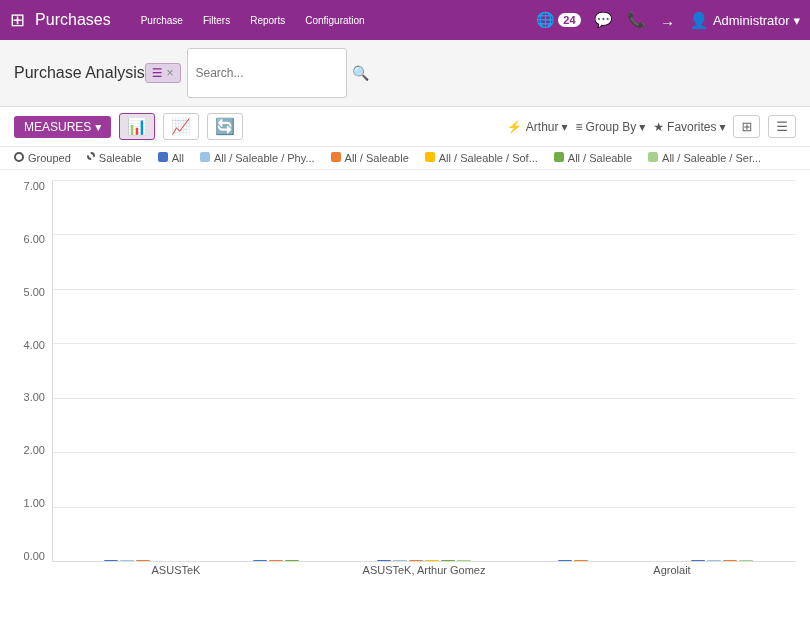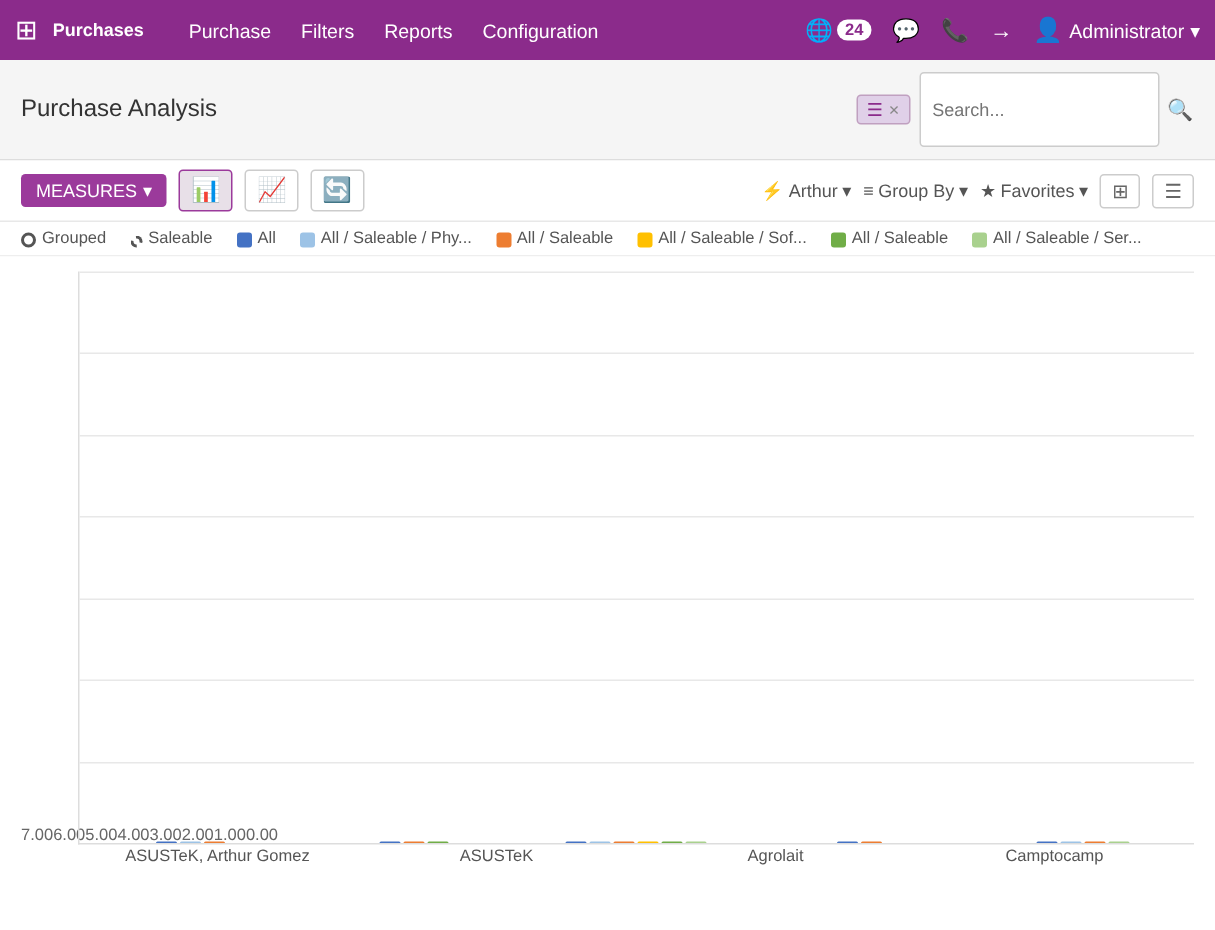--- a/index.html
+++ b/index.html
@@ -13,33 +13,33 @@
       align-items: center;
       padding: 0 10px;
       color: white;
     }
     .nav-grid-icon {
       margin-right: 10px;
       font-size: 18px;
       cursor: pointer;
     }
     .nav-title {
-      font-size: 12px;
-      font-weight: bold;
+      font-size: 16px;
+      font-weight: normal;
       margin-right: 30px;
     }
     .nav-menu {
       display: flex;
       gap: 20px;
       flex: 1;
     }
     .nav-menu-item {
       color: white;
       cursor: pointer;
-      font-size: 13px;
+      font-size: 10px;
       padding: 4px 0;
     }
     .nav-right {
       display: flex;
       align-items: center;
       gap: 14px;
       font-size: 13px;
     }
     .nav-icon { cursor: pointer; color: white; font-size: 15px; }
     .nav-badge {
@@ -58,21 +58,21 @@
     }
     .nav-user-icon { font-size: 16px; }
 
     
     .sub-header {
       background: #f5f5f5;
       border-bottom: 1px solid #ddd;
       padding: 8px 14px;
       display: flex;
       align-items: center;
-      justify-content: space-between;
+      justify-content: flex-start;
     }
     .page-title {
       font-size: 16px;
       font-weight: normal;
       color: #333;
     }
     .search-area {
       display: flex;
       align-items: center;
       gap: 6px;
@@ -169,21 +169,21 @@
       padding: 5px 14px;
       display: flex;
       align-items: center;
       gap: 16px;
       font-size: 11px;
       color: #555;
       flex-wrap: wrap;
     }
     .legend-item {
       display: flex;
-      align-items: flex-end;
+      align-items: flex-start;
       gap: 4px;
     }
     .legend-dot {
       width: 10px;
       height: 10px;
       border-radius: 50%;
       border: 2px solid #555;
       background: white;
     }
     .legend-color-box {
@@ -207,21 +207,21 @@
     }
 
     
     .y-axis {
       position: absolute;
       left: 0;
       top: 0;
       bottom: 30px;
       width: 35px;
       display: flex;
-      flex-direction: row;
+      flex-direction: column;
       justify-content: space-between;
       align-items: flex-end;
       padding-right: 4px;
     }
     .y-label {
       font-size: 11px;
       color: #666;
     }
 
     
@@ -438,19 +438,18 @@
           <div class="bar-group">
             <div class="bar" title="4" style="height: 57.1429%; background: rgb(68, 114, 196);"></div>
             <div class="bar" title="5" style="height: 71.4286%; background: rgb(157, 195, 230);"></div>
             <div class="bar" title="2" style="height: 28.5714%; background: rgb(237, 125, 49);"></div>
             <div class="bar" title="1" style="height: 14.2857%; background: rgb(169, 209, 142);"></div>
           </div>
         </div>
     </div>
 
     <div class="x-axis">
+      <span class="x-label">ASUSTeK</span>
       <span class="x-label">ASUSTeK, Arthur Gomez</span>
-      <span class="x-label">ASUSTeK</span>
       <span class="x-label">Agrolait</span>
-      <span class="x-label">Camptocamp</span>
     </div>
   </div>
 </div>
 
 </body></html>

